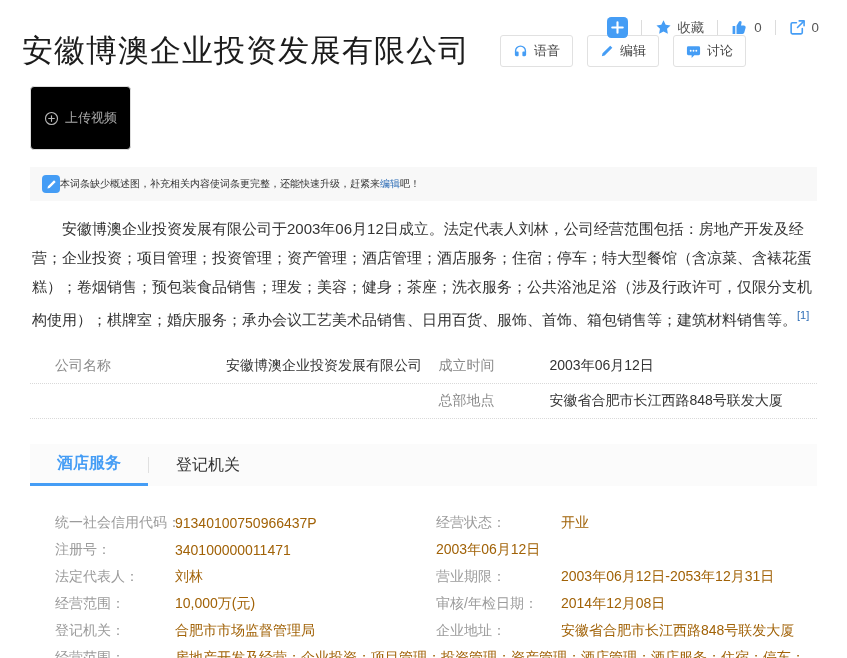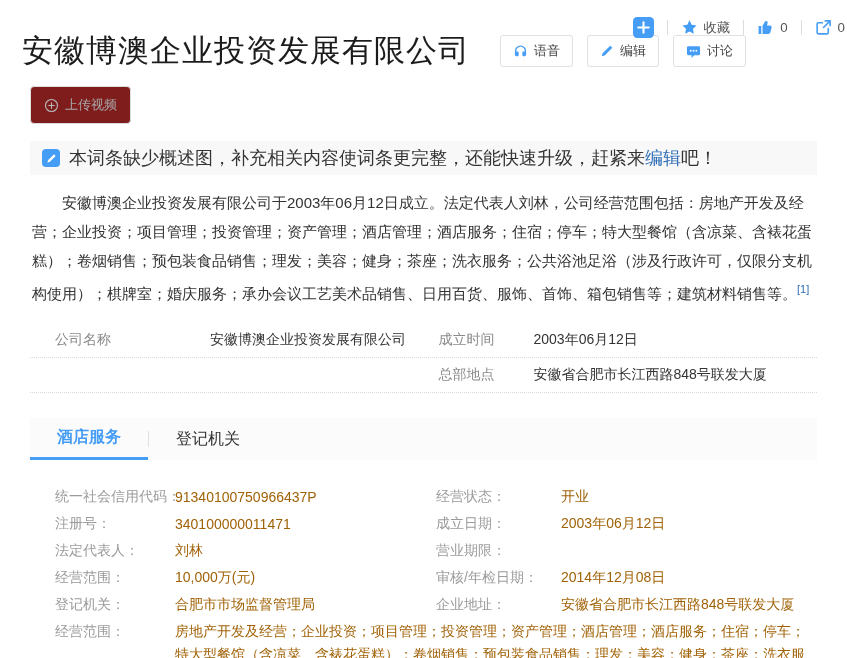--- a/index.html
+++ b/index.html
@@ -13,51 +13,51 @@
   html,body{margin:0;padding:0;}
   body{
     width:847px;height:658px;overflow:hidden;position:relative;
     background:#ffffff;color:var(--text);
     font-family:"Liberation Sans","DejaVu Sans",sans-serif;
   }
   button{font-family:inherit;background:none;border:none;padding:0;cursor:pointer;color:inherit;}
   svg{display:block;}
 
   
-  .top-actions{position:absolute;top:17px;right:2px;display:flex;align-items:center;font-size:14px;color:#555;}
+  .top-actions{position:absolute;top:17px;right:28px;display:flex;align-items:center;font-size:14px;color:#555;}
   .top-actions .act{display:inline-flex;align-items:center;gap:6px;color:#555;}
   .top-actions .sep{width:1px;height:15px;background:#dcdcdc;margin:0 13px;}
   .icon-accent{color:var(--accent);}
 
   
   .title-row{display:flex;align-items:center;margin:30px 0 0 22px;}
   h1.page-title{font-size:31px;font-weight:400;color:#1c1c1c;margin:0 16px 0 0;line-height:42px;letter-spacing:1px;}
   .title-btn{display:inline-flex;align-items:center;gap:6px;border:1px solid #e1e1e1;border-radius:3px;
     padding:6px 12px;font-size:13px;color:#444;background:#fff;margin-left:14px;}
 
   
   .upload-btn{display:inline-flex;align-items:center;gap:6px;margin:14px 0 0 30px;border:1px solid #ddd;
-    border-radius:4px;padding:9px 13px;font-size:13px;color:#a9a9a9;background:#7f1d1d;}
+    border-radius:4px;padding:22px 13px;font-size:13px;color:#a9a9a9;background:#000000;}
 
   
   .notice{margin:17px 30px 0;background:#f8f8f8;height:34px;display:flex;align-items:center;
-    padding:0 12px;font-size:18px;color:#333;gap:9px;}
+    padding:0 12px;font-size:10px;color:#333;}
   .notice-icon{width:18px;height:18px;border-radius:4px;background:var(--accent);flex:none;
     display:flex;align-items:center;justify-content:center;}
   .notice a{color:var(--link);text-decoration:none;cursor:pointer;}
 
   
   .summary{margin:13px 32px 0;font-size:15px;line-height:29px;color:#333;text-indent:2em;}
   .summary sup a{color:var(--link);font-size:11px;text-decoration:none;cursor:pointer;}
 
   
   .infobox{margin:15px 30px 0;font-size:14px;}
   .infobox-row{display:grid;grid-template-columns:1fr 1fr;border-bottom:1px dotted #d9d9d9;
     min-height:35px;align-items:center;}
-  .ib-cell{display:flex;align-items:flex-start;}
+  .ib-cell{display:flex;align-items:flex-start;gap:16px;}
   .ib-cell.left{padding-left:25px;}
   .ib-cell.left .ib-label{width:155px;flex:none;color:#8a8a8a;}
   .ib-cell.right{padding-left:15px;}
   .ib-cell.right .ib-label{width:95px;flex:none;color:#8a8a8a;}
   .ib-value{color:#333;}
 
   
   .tabbar{margin:25px 30px 0;background:#fbfbfb;height:42px;display:flex;align-items:stretch;font-size:16px;}
   .tab{display:flex;align-items:center;padding:0 27px;color:#333;position:relative;cursor:pointer;}
   .tab.active{color:var(--accent);font-weight:bold;border-bottom:3px solid var(--accent);}
@@ -222,25 +222,25 @@
         <span class="biz-label">登记机关：</span>
         <span class="biz-value">合肥市市场监督管理局</span>
       </div>
     </div>
     <div class="biz-col right">
       <div class="biz-row">
         <span class="biz-label">经营状态：</span>
         <span class="biz-value">开业</span>
       </div>
       <div class="biz-row">
-        <span class="biz-label">成立日期：</span>
         <span class="biz-value">2003年06月12日</span>
       </div>
       <div class="biz-row">
         <span class="biz-label">营业期限：</span>
+        <span class="biz-value">2003年06月12日-2053年12月31日</span>
       </div>
       <div class="biz-row">
         <span class="biz-label">审核/年检日期：</span>
         <span class="biz-value">2014年12月08日</span>
       </div>
       <div class="biz-row">
         <span class="biz-label">企业地址：</span>
         <span class="biz-value">安徽省合肥市长江西路848号联发大厦</span>
       </div>
     </div>

